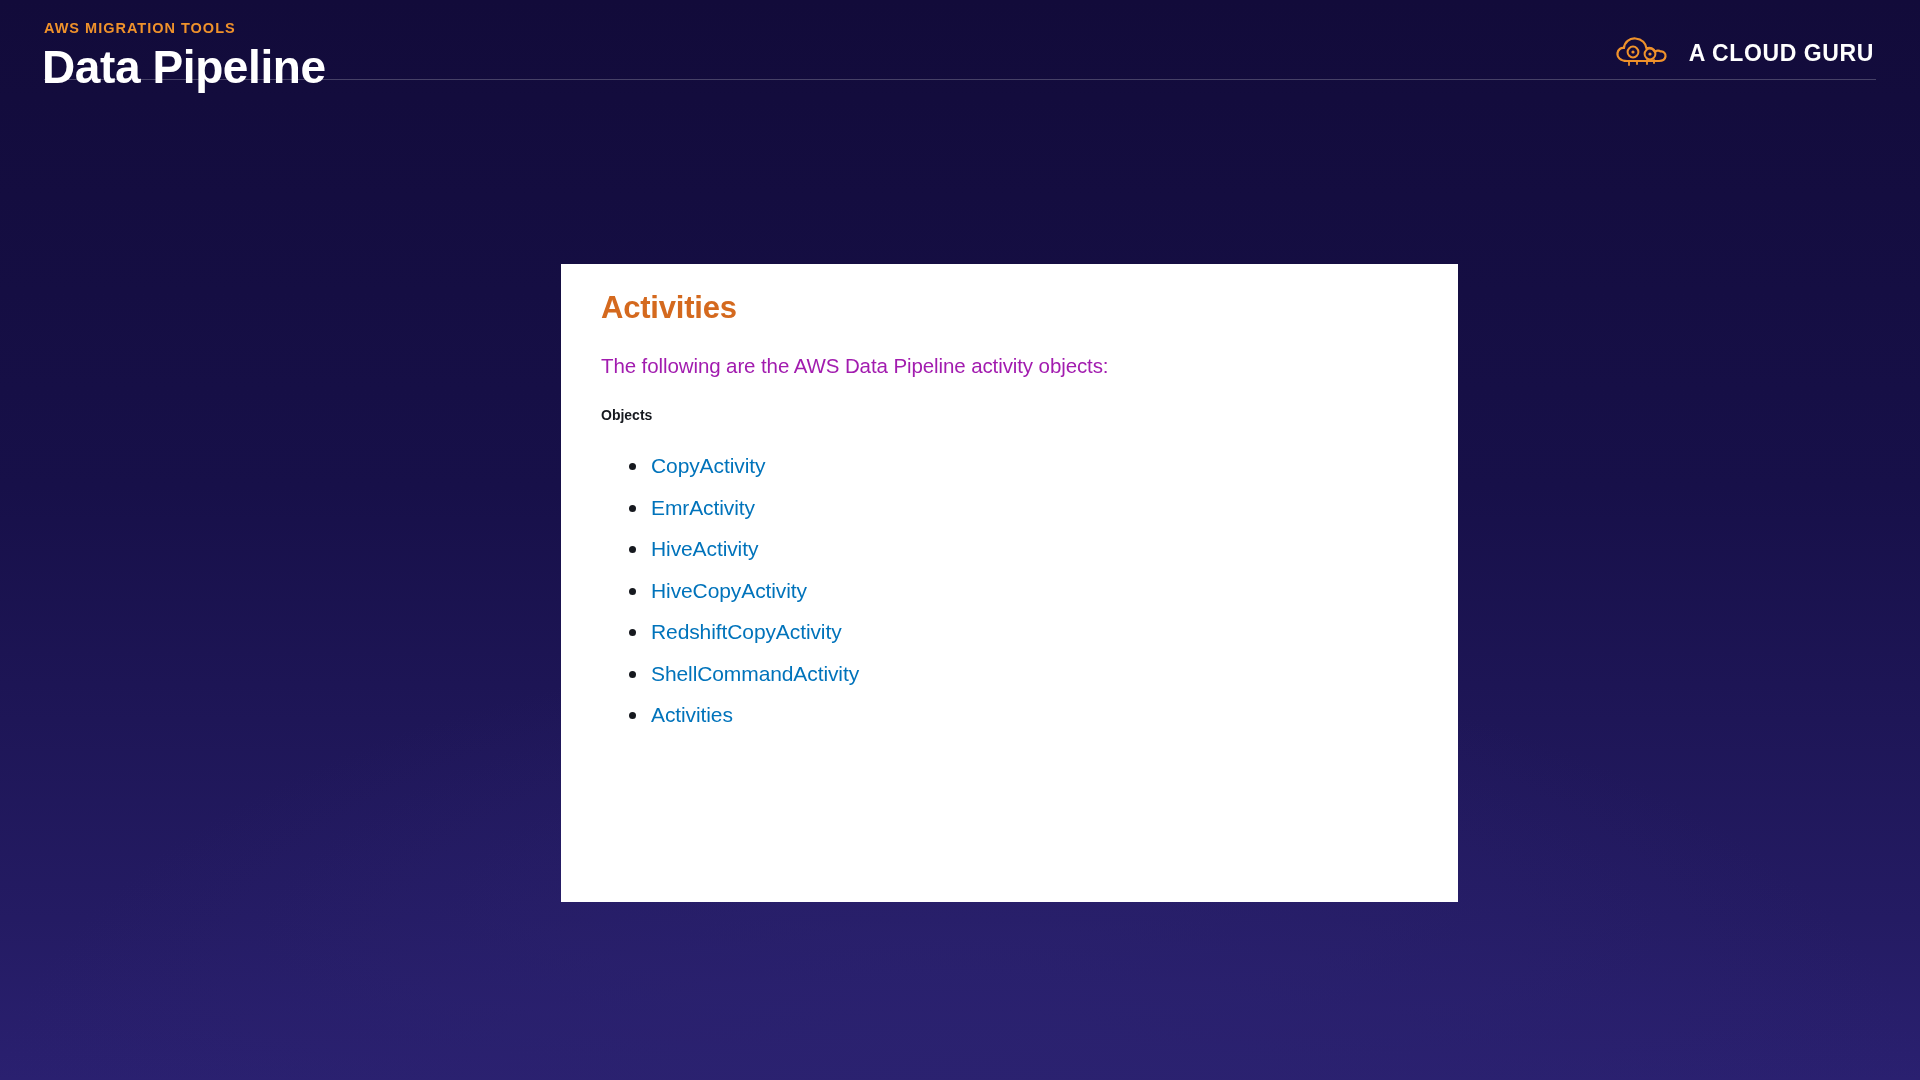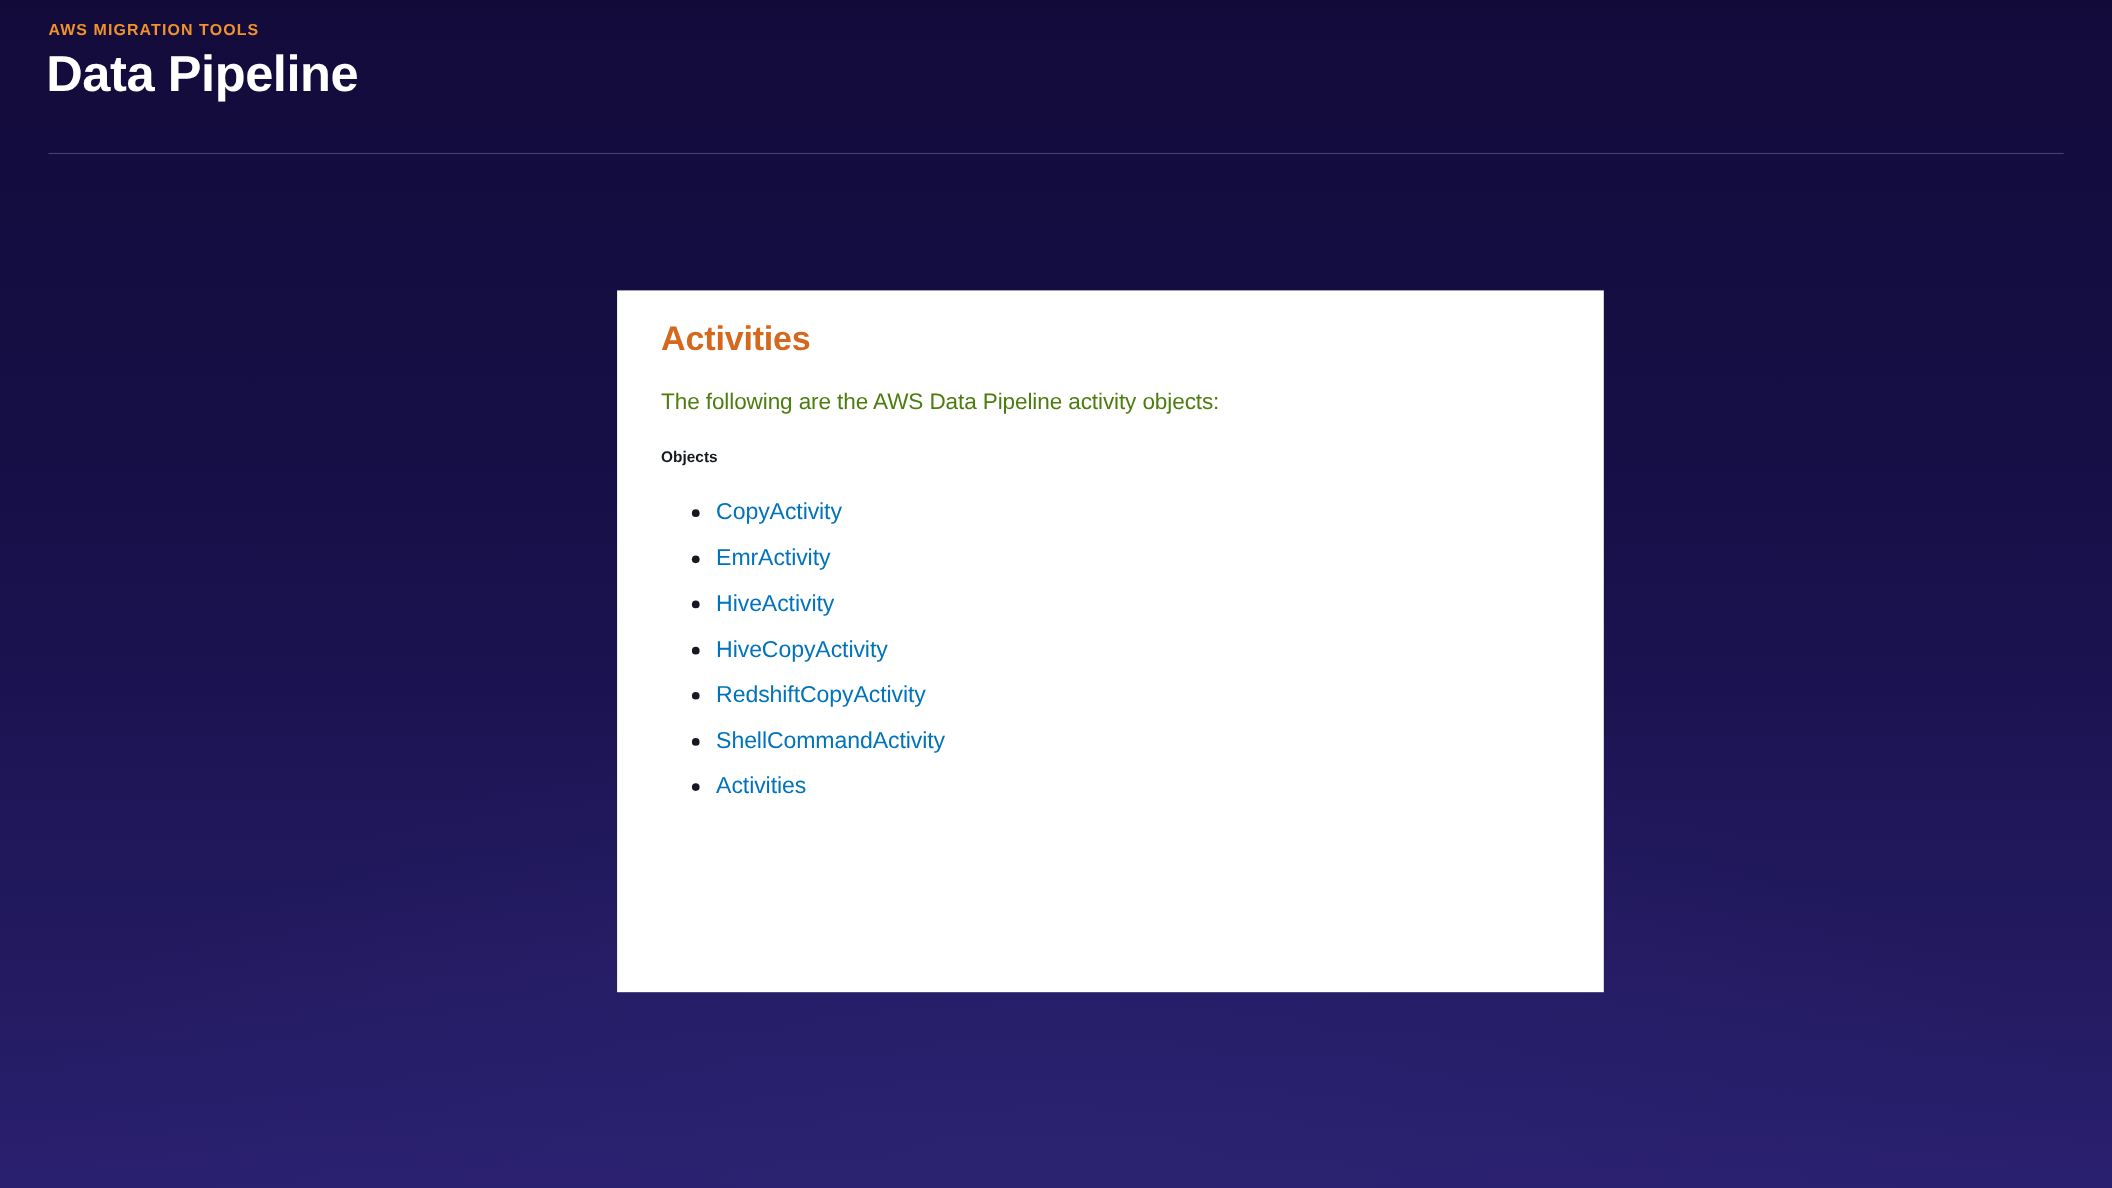--- a/index.html
+++ b/index.html
@@ -20,21 +20,21 @@
       radial-gradient(ellipse 1400px 700px at 50% 105%, #2b2270 0%, rgba(43,34,112,0) 70%),
       linear-gradient(180deg, #120b3a 0%, #171049 45%, #241b63 85%, #2a2070 100%);
     overflow: hidden;
   }
 
   
   .header {
     position: absolute;
     left: 0; top: 0;
     width: 1920px;
-    height: 140px;
+    height: 80px;
   }
   .header-rule {
     position: absolute;
     left: 44px;
     right: 44px;
     bottom: 0;
     height: 1px;
     background: rgba(255,255,255,0.22);
   }
   .eyebrow {
@@ -91,21 +91,21 @@
   }
   .card-title {
     font-size: 31px;
     font-weight: bold;
     color: #d4691e;
     letter-spacing: -0.2px;
     margin-bottom: 28px;
   }
   .card-intro {
     font-size: 20.5px;
-    color: #4d7c0f;
+    color: #a21caf;
     margin-bottom: 29px;
     letter-spacing: -0.1px;
   }
   .card-subhead {
     font-size: 14px;
     font-weight: bold;
     color: #16191f;
     margin-bottom: 22px;
   }
   .object-list {
@@ -136,20 +136,31 @@
 </style>
 </head>
 <body>
 
 <div class="slide">
 
   <div class="header">
     <div class="eyebrow">AWS MIGRATION TOOLS</div>
     <div class="slide-title">Data Pipeline</div>
 
+    <div class="brand">
+      <svg class="brand-logo" viewBox="0 0 60 38">
+        <path d="M12 27 C5 27 2 23 2.5 19 C3 15.5 6 13.5 9 14 C9.5 8 14.5 4 20.5 4.5 C27 5 31 9.5 31.5 14.5 C35 13 39 14.5 40 18 C41 16.5 44 16 45.5 17.5 C48.5 17 51 19.5 50.5 22.5 C50 25.5 47 27 44 27 Z" fill="none" stroke="#f0922b" stroke-width="2.2" stroke-linejoin="round"></path>
+        <circle cx="18" cy="18" r="5.4" fill="none" stroke="#f0922b" stroke-width="2"></circle>
+        <circle cx="18" cy="18" r="1.6" fill="#f0922b"></circle>
+        <circle cx="35" cy="20" r="5.4" fill="none" stroke="#f0922b" stroke-width="2"></circle>
+        <circle cx="35" cy="20" r="1.6" fill="#f0922b"></circle>
+        <path d="M14 27 L14 31 M22 27 L22 30 M32 26 L32 30 M39 26 L39 29" stroke="#f0922b" stroke-width="1.8" stroke-linecap="round"></path>
+      </svg>
+      <div class="brand-text">A CLOUD GURU</div>
+    </div>
 
     <div class="header-rule"></div>
   </div>
 
   <div class="card">
     <div class="card-title">Activities</div>
     <div class="card-intro">The following are the AWS Data Pipeline activity objects:</div>
     <div class="card-subhead">Objects</div>
     <ul class="object-list">
       <li><a href="#">CopyActivity</a></li>

